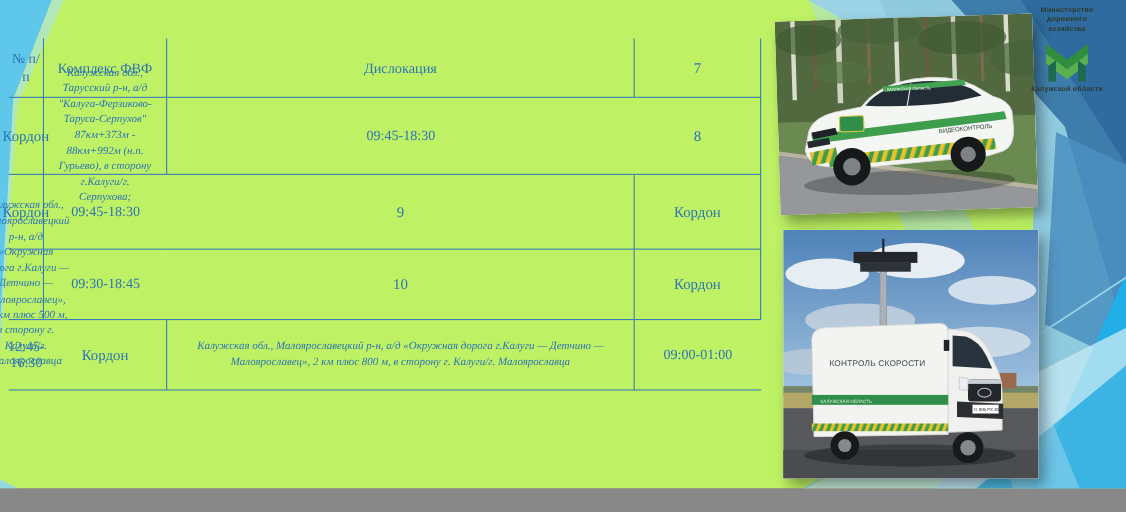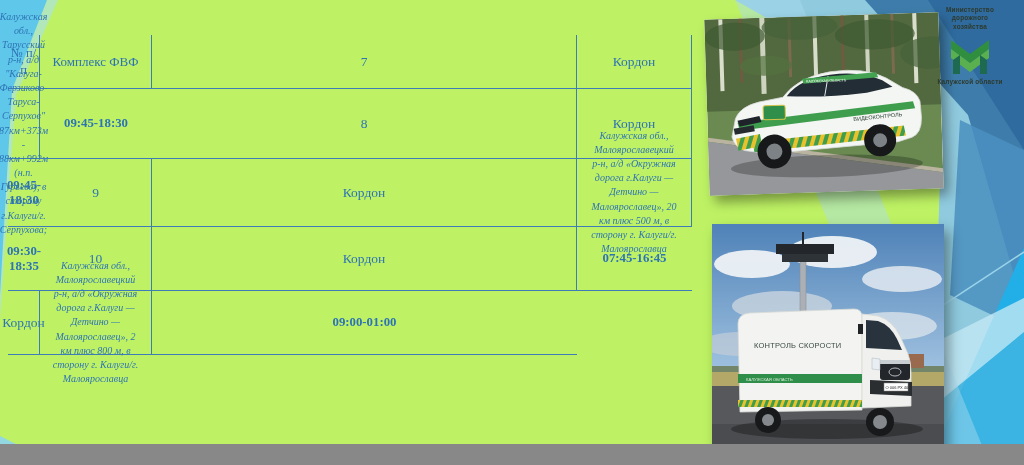--- a/index.html
+++ b/index.html
@@ -17,26 +17,26 @@
     grid-template-rows:54px 70px 68px 64px 64px 70px;
     color:#2e74b5;
   }
   .c { display:flex; align-items:center; justify-content:center;
        text-align:center; border:0 solid #3e7cb8; font-size:13.5px; }
   .br { border-right-width:1px; }
   .bb { border-bottom-width:1px; }
   .hdr { font-size:13px; line-height:1.35; }
   .hnum { font-size:12.5px; padding:0 2px; }
   .loc { font-size:10px; padding:2px 12px; line-height:1.42;font-style:italic; }
-  .time { font-size:12.8px;font-weight:bold; }
+  .time { font-size:12.8px; }
 
   
   .photo { position:absolute; z-index:2; box-shadow:5px 7px 12px rgba(0,0,0,.38); background:#fff; }
   .photo-car { left:707px; top:16px;  width:234px; height:176px; transform:rotate(-1.8deg); }
-  .photo-van { left:712px; top:224px; width:232px; height:226px; }
+  .photo-van { left:712px; top:209px; width:232px; height:226px; }
   .photo svg { display:block; }
 
   
   .logo { position:absolute; left:920px; top:6px; width:100px; z-index:2;
           text-align:center; color:#2d3a2d; font-weight:bold;
           font-family:"Liberation Sans", sans-serif; }
   .logo .t { font-size:6.4px; line-height:1.3; letter-spacing:.2px; }
   .logo svg { display:block; margin:3px auto 2px; }
 </style>
 </head>
@@ -59,38 +59,39 @@
     <polygon points="0,0 58,0 16,95 0,320" fill="#a8e0f2" opacity="0.6"></polygon>
     <polygon points="0,0 47,0 12,90 0,295" fill="#5ec7ea"></polygon>
 
     <polygon points="0,436 58,465 0,465" fill="#8ed4ee" opacity="0.9"></polygon>
     <polygon points="0,452 30,465 0,465" fill="#5ec7ea"></polygon>
   </svg>
 
   <div class="tbl">
     <div class="c br bb hdr hnum">№ п/п</div>
     <div class="c br bb hdr">Комплекс ФВФ</div>
+    <div class="c br bb hdr">Дислокация</div>
 
     <div class="c br bb">7</div>
     <div class="c br bb">Кордон</div>
     <div class="c br bb loc">Калужская обл., Тарусский р-н, а/д "Калуга-Ферзиково-Таруса-Серпухов" 87км+373м - 88км+992м (н.п. Гурьево), в сторону г.Калуги/г. Серпухова;</div>
     <div class="c bb time">09:45-18:30</div>
 
     <div class="c br bb">8</div>
     <div class="c br bb">Кордон</div>
     <div class="c bb time">09:45-18:30</div>
 
     <div class="c br bb">9</div>
     <div class="c br bb">Кордон</div>
     <div class="c br bb loc">Калужская обл., Малоярославецкий р-н, а/д «Окружная дорога г.Калуги — Детчино — Малоярославец», 20 км плюс 500 м, в сторону г. Калуги/г. Малоярославца</div>
-    <div class="c bb time">09:30-18:35</div>
+    <div class="c bb time">09:30-18:45</div>
 
     <div class="c br bb">10</div>
     <div class="c br bb">Кордон</div>
-    <div class="c bb time">07:45-16:45</div>
+    <div class="c bb time">12:45-16:30</div>
 
     <div class="c br bb">Кордон</div>
     <div class="c br bb loc">Калужская обл., Малоярославецкий р-н, а/д «Окружная дорога г.Калуги — Детчино — Малоярославец», 2 км плюс 800 м, в сторону г. Калуги/г. Малоярославца</div>
     <div class="c bb time">09:00-01:00</div>
   </div>
 
   <div class="photo photo-car">
     <svg width="234" height="176" viewBox="0 0 234 176">
       <defs>
         <pattern id="chev" width="8" height="14" patternUnits="userSpaceOnUse" patternTransform="rotate(18)">

